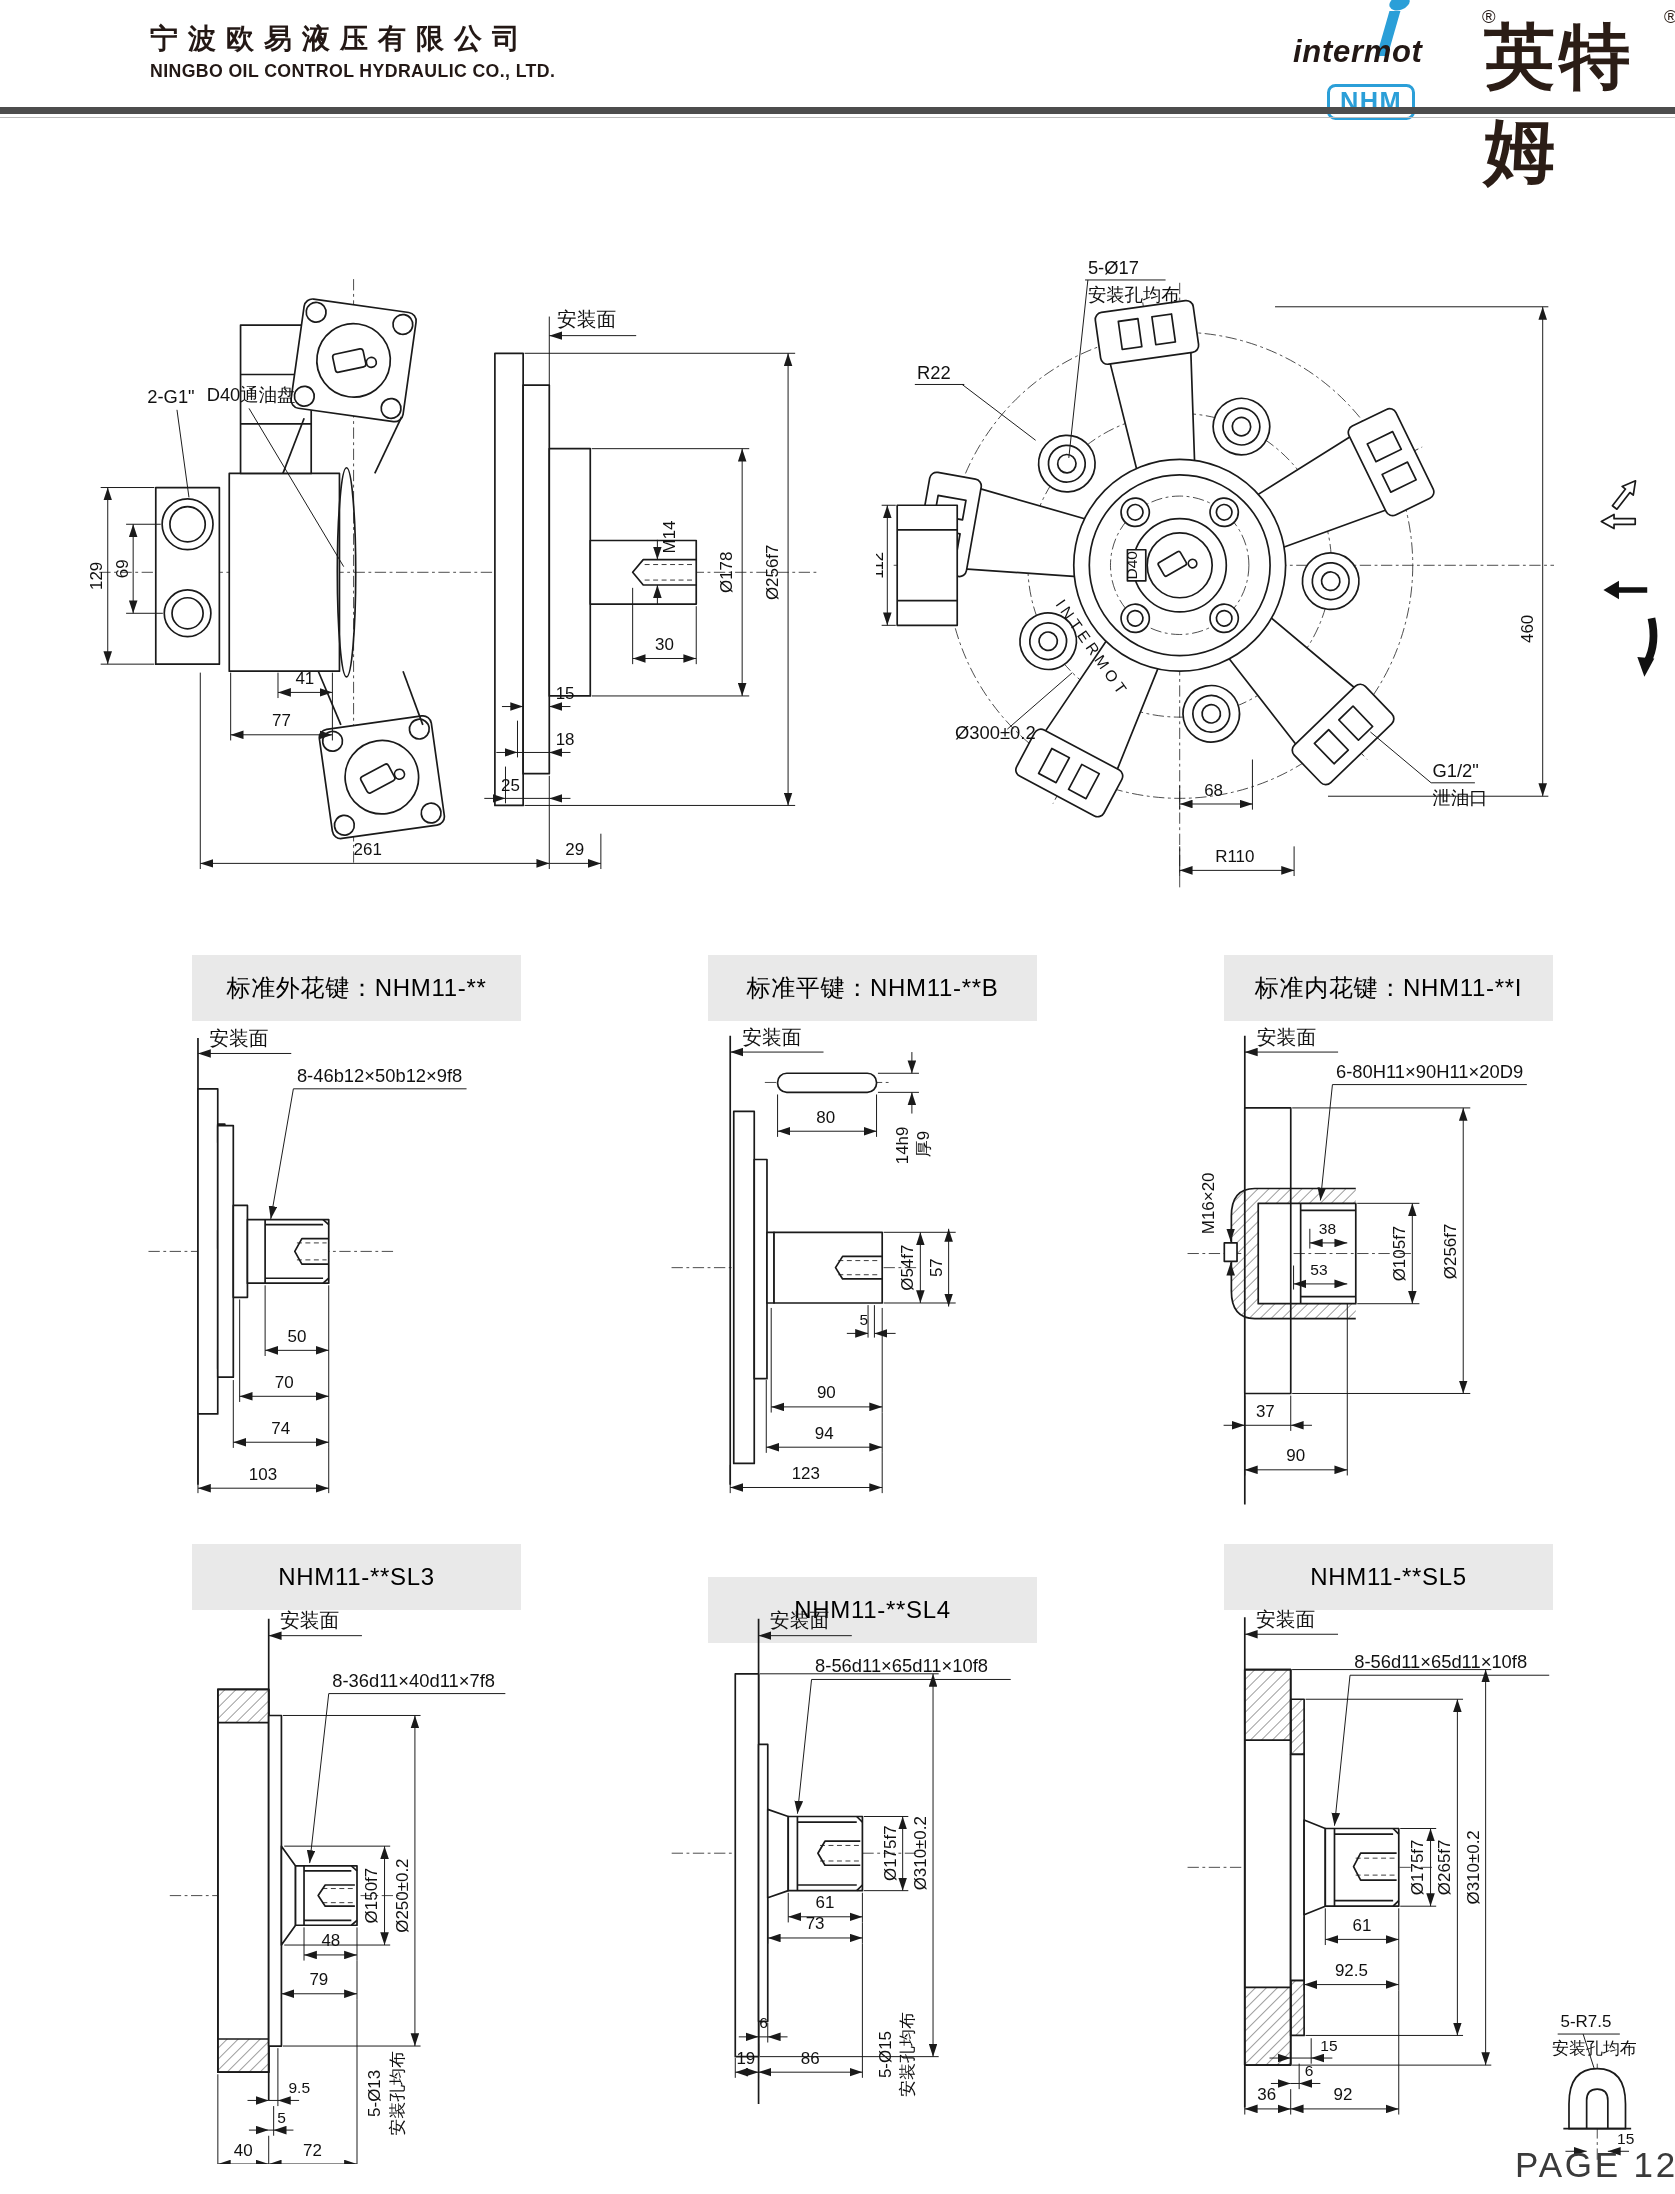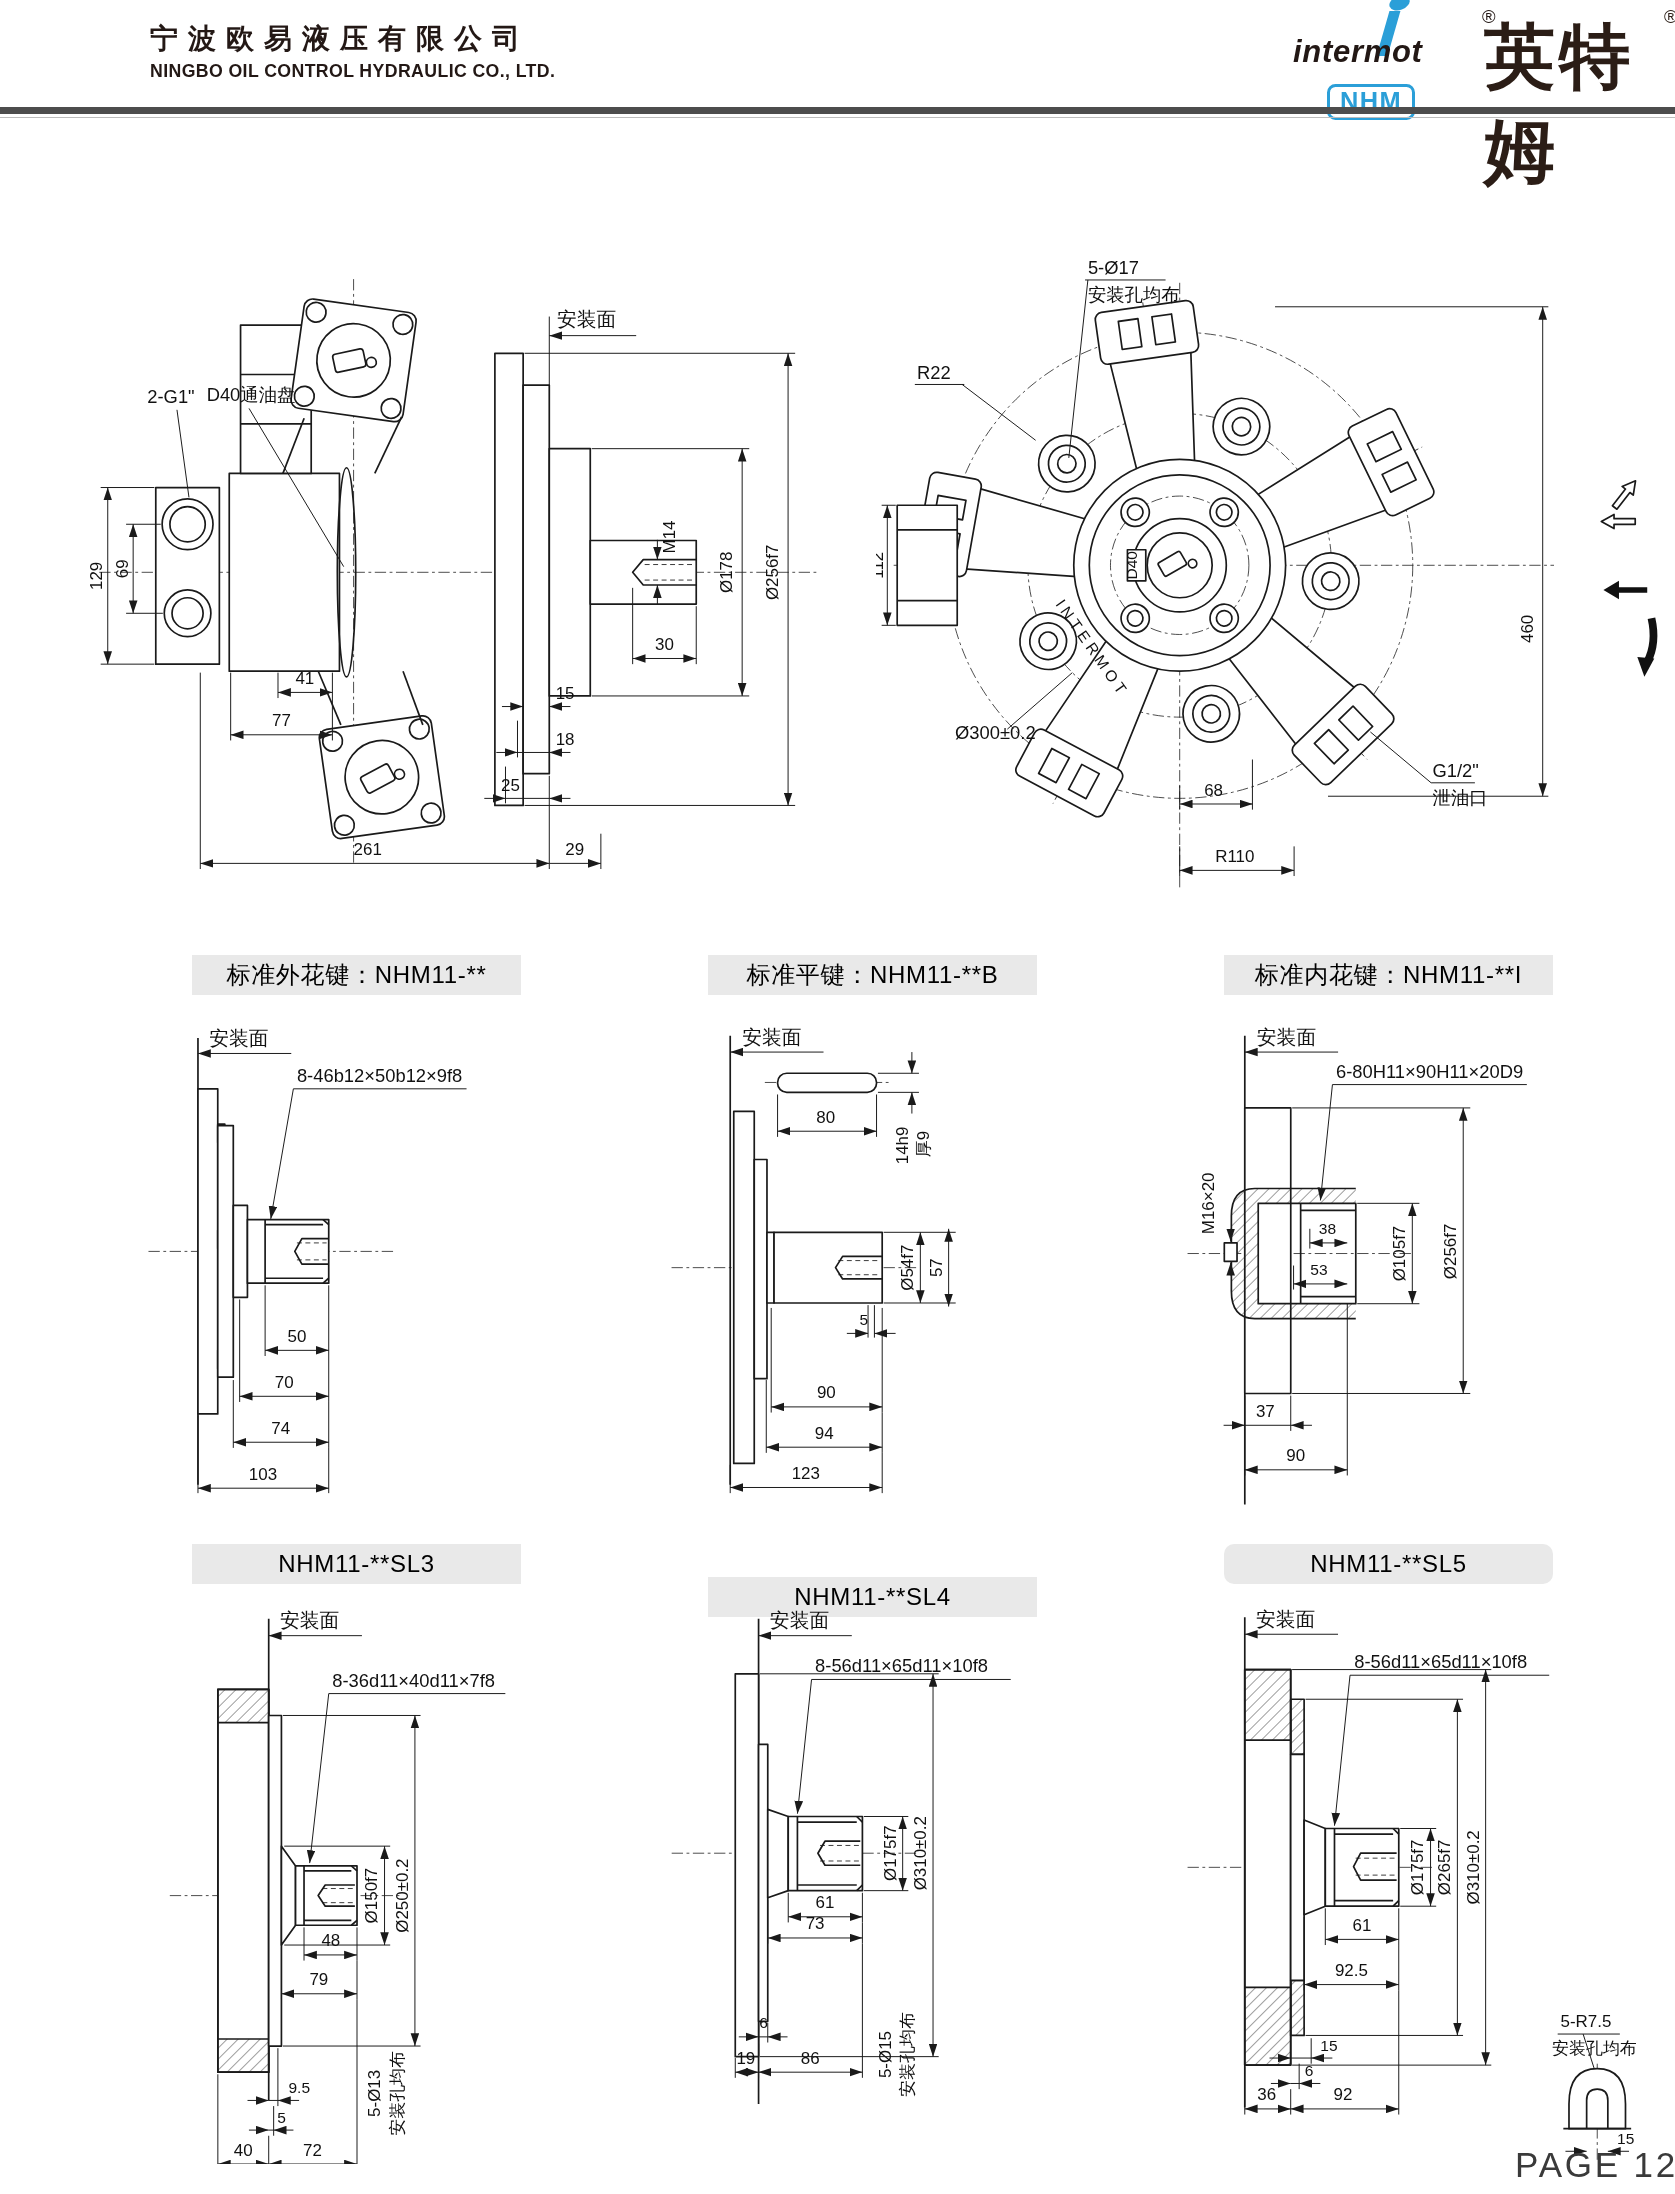--- a/index.html
+++ b/index.html
@@ -19,21 +19,21 @@
            font-size:25.4px;font-weight:bold;letter-spacing:1.4px;padding:0px 10px 1.4px 10px;text-align:right;}
   .brand-cn{position:absolute;left:212px;top:2.8px;font-size:71px;font-weight:bold;color:#2b1d16;letter-spacing:4.2px;}
   .brand-cn-reg{position:absolute;left:392px;top:-1.4px;font-size:18.4px;color:#2b1d16;}
   .hdr-rule{position:absolute;left:0;top:107px;width:1676px;height:7px;background:#4d4d4d;}
   .hdr-rule2{position:absolute;left:0;top:117px;width:1676px;height:1.4px;background:#bcbcbc;}
   
   .doc-title{position:absolute;left:177px;top:140px;font-size:45px;color:#000;letter-spacing:0.7px;}
   
   .drw{position:absolute;}
   
-  .sec-bar{position:absolute;width:329px;height:40px;background:#e9e9e9;display:flex;align-items:center;justify-content:center;
+  .sec-bar{position:absolute;width:329px;height:66px;background:#e9e9e9;display:flex;align-items:center;justify-content:center;
            font-size:24px;color:#000;letter-spacing:0.7px;}
   
   .footer{position:absolute;right:30px;top:2145px;font-size:35px;color:#3a3a3a;letter-spacing:2.8px;}
   
   .ol{stroke:#1a1a1a;stroke-width:2.4;fill:none;stroke-linejoin:round;}
   .olf{stroke:#1a1a1a;stroke-width:2.4;fill:#fff;stroke-linejoin:round;}
   .thin{stroke:#1a1a1a;stroke-width:1.4;fill:none;}
   .dl{stroke:#1a1a1a;stroke-width:1.4;fill:none;}
   .cl{stroke:#1a1a1a;stroke-width:1.1;fill:none;stroke-dasharray:16 5 4 5;}
   .dash{stroke:#1a1a1a;stroke-width:1.2;fill:none;stroke-dasharray:7 5;}
@@ -362,21 +362,21 @@
     </div>
   <div class="sec-bar" style="left:1224px;top:955px;">
       <span>标准内花键：NHM11-**I</span>
     </div>
   <div class="sec-bar" style="left:192px;top:1544px;">
       <span>NHM11-**SL3</span>
     </div>
   <div class="sec-bar" style="left:708px;top:1577px;">
       <span>NHM11-**SL4</span>
     </div>
-  <div class="sec-bar" style="left:1224px;top:1544px;border-radius:10px;">
+  <div class="sec-bar" style="left:1224px;top:1544px;">
       <span>NHM11-**SL5</span>
     </div>
 
   <div class="drw" style="left:99px;top:1018px;width:516px;height:488px;">
   <svg width="516" height="488" viewBox="0 0 730 690">
     <line class="cl" x1="70" y1="330" x2="420" y2="330"></line>
     <line class="ol" x1="140" y1="28" x2="140" y2="660"></line>
     <rect class="olf" x="140" y="100" width="28" height="460"></rect>
     <rect class="ol" x="168" y="150" width="10" height="26"></rect>
     <rect class="ol" x="168" y="300" width="10" height="26"></rect>

